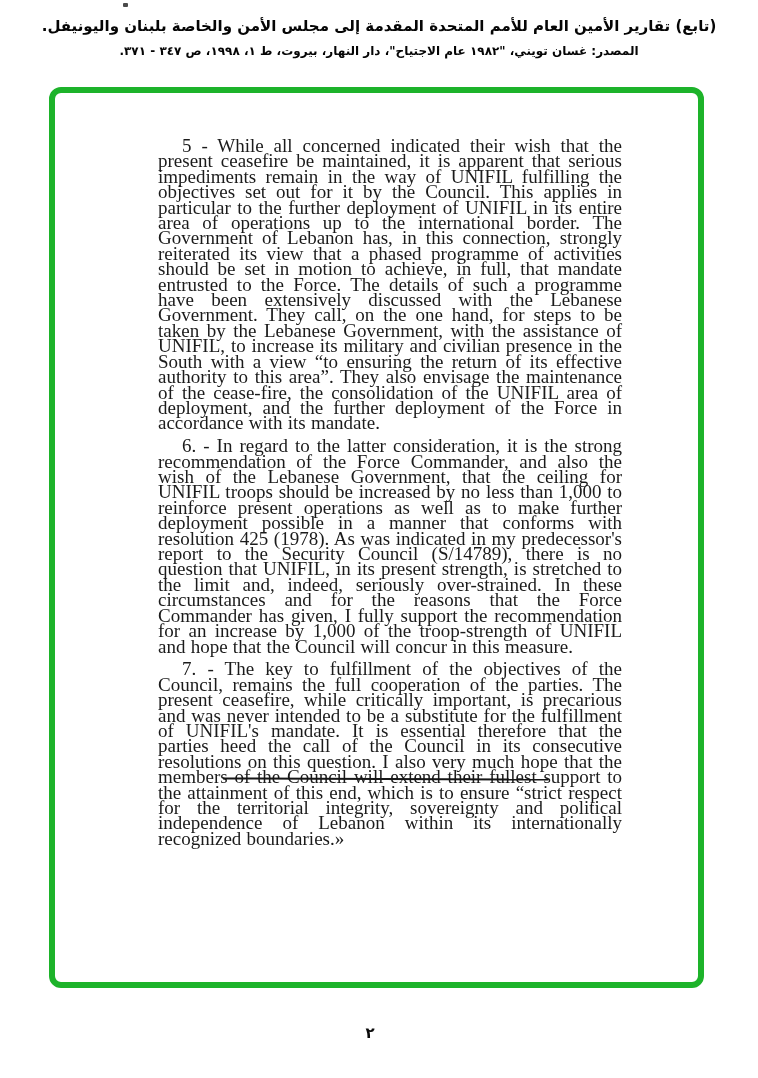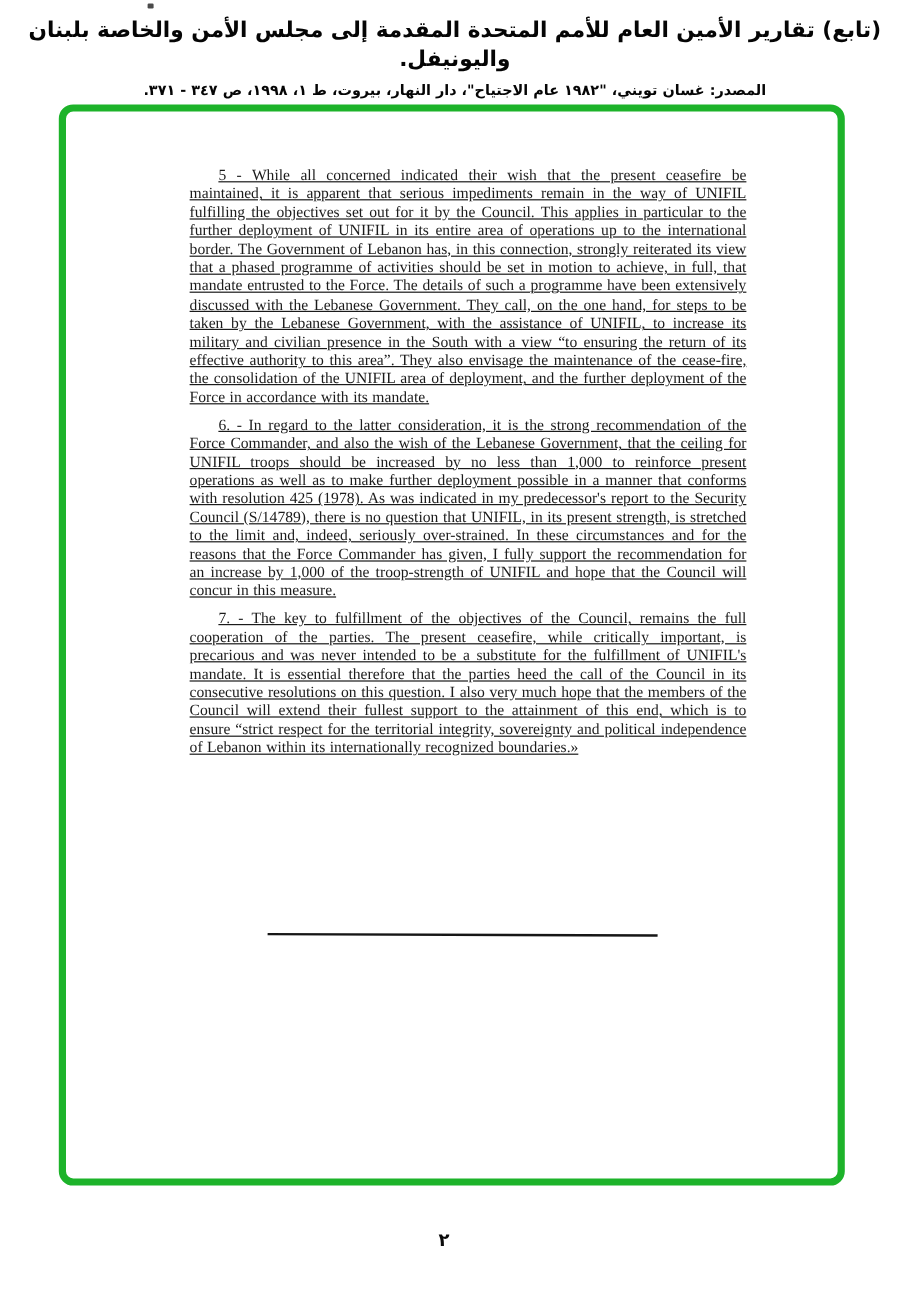--- a/index.html
+++ b/index.html
@@ -29,21 +29,21 @@
     left: 0;
     top: 14px;
     width: 758px;
     direction: rtl;
     text-align: center;
     color: #050505;
     font-family: "DejaVu Sans", sans-serif;
     font-weight: bold;
   }
   .header-line1 {
-    font-size: 18px;
+    font-size: 15px;
     line-height: 24px;
   }
   .header-line2 {
     font-size: 12px;
     line-height: 18px;
     margin-top: 4px;
   }
   .green-frame {
     position: absolute;
     left: 49px;
@@ -56,26 +56,25 @@
   }
   .text-block {
     position: absolute;
     left: 158px;
     top: 138px;
     width: 464px;
     color: #1b1b1b;
   }
   .para {
     margin: 0 0 7.5px 0;
-    font-size: 13px;
+    font-size: 19px;
     line-height: 15.4px;
     text-align: justify;
     text-indent: 24px;
     word-spacing: 0.5px;
-    text-decoration: underline;
   }
   .divider {
     position: absolute;
     left: 223px;
     top: 778px;
     width: 325px;
     height: 0;
     border-top: 2px solid #161616;
     transform: rotate(0.2deg);
   }

